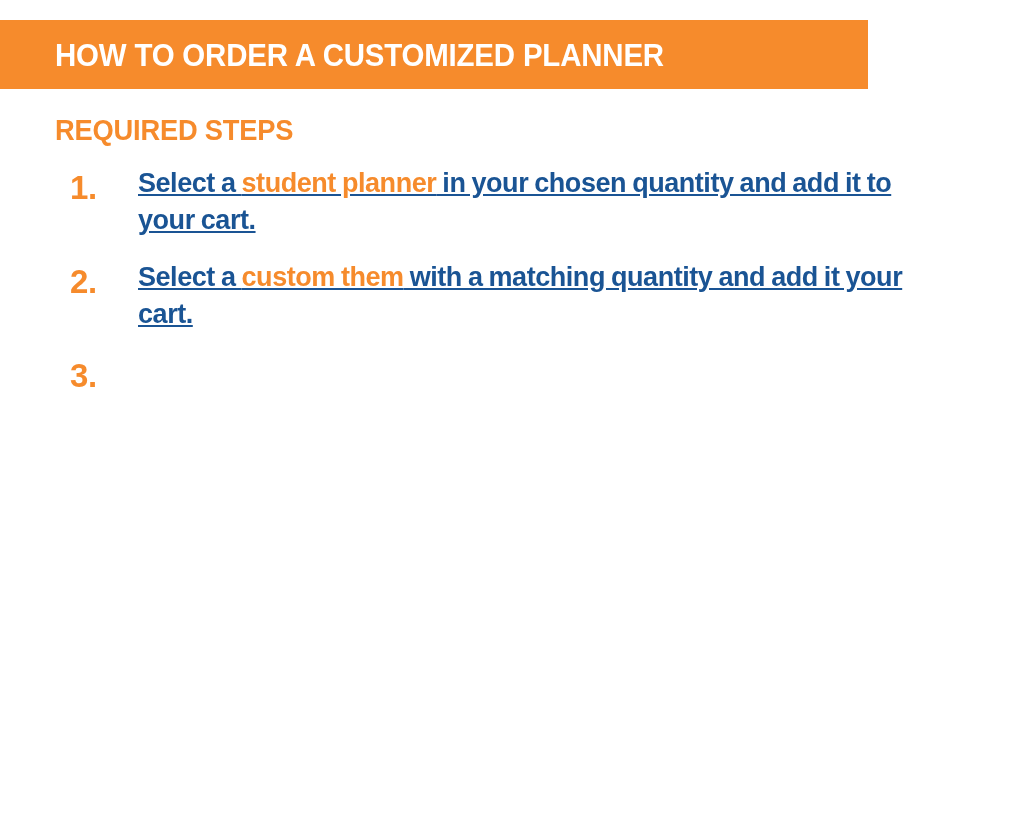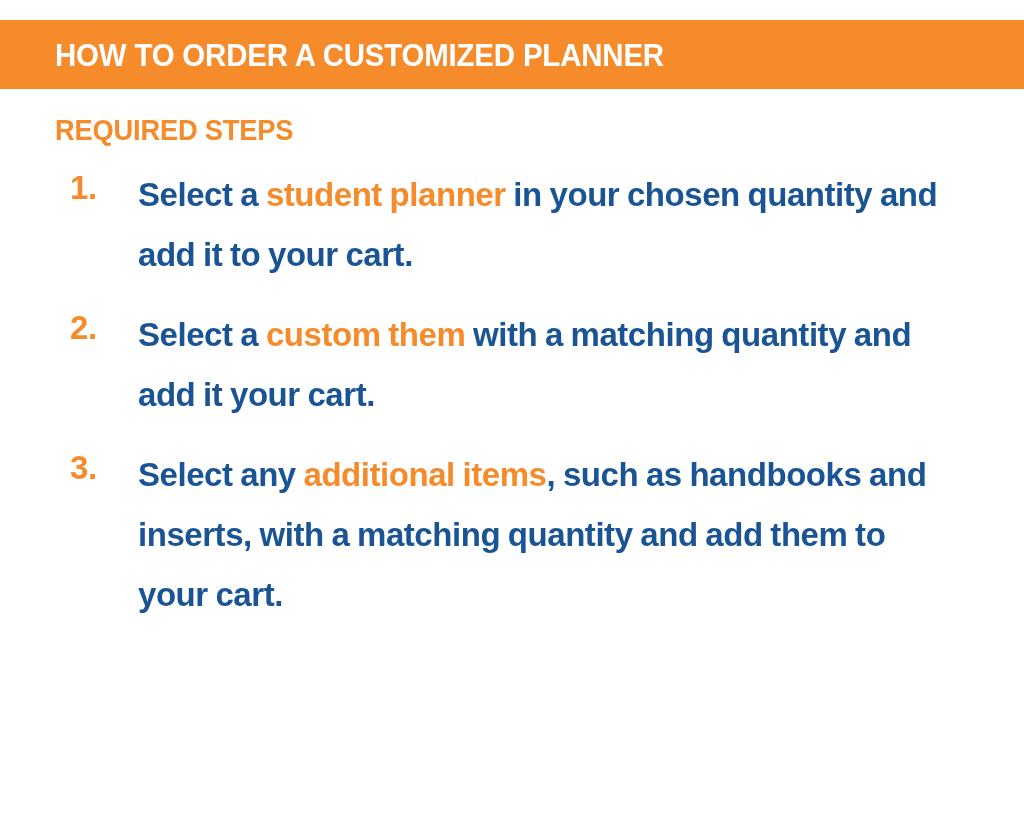--- a/index.html
+++ b/index.html
@@ -20,21 +20,21 @@
     width: 1024px;
     height: 828px;
     background: #ffffff;
   }
 
   
   .header-bar {
     position: absolute;
     left: 0;
     top: 20px;
-    width: 1024px;
+    width: 868px;
     height: 69px;
     background: #f68b2c;
     display: flex;
     align-items: center;
   }
   .header-title {
     margin-left: 55px;
     color: #ffffff;
     font-size: 32px;
     font-weight: bold;
@@ -88,26 +88,27 @@
     color: #f68b2c;
     font-size: 33px;
     font-weight: bold;
     line-height: 45px;
     letter-spacing: -0.3px;
   }
 
   .step-text {
     flex: 1 1 auto;
     color: #1a5494;
-    font-size: 33px;
+    font-size: 27px;
     font-weight: bold;
-    line-height: 60px;
+    line-height: 37px;
     letter-spacing: -0.45px;
     word-spacing: -1px;
     max-width: 800px;
+    text-decoration: underline;
   }
 
   .hl {
     color: #f68b2c;
   }
 </style>
 </head>
 <body>
 
 <div class="page">
@@ -127,18 +128,17 @@
         <span class="step-text"><span>Select a </span><span class="hl">student planner</span><span> in your chosen quantity and add it to your cart.</span></span>
       </li>
 
       <li class="step-item">
         <span class="step-number">2.</span>
         <span class="step-text"><span>Select a </span><span class="hl">custom them</span><span> with a matching quantity and add it your cart.</span></span>
       </li>
 
       <li class="step-item">
         <span class="step-number">3.</span>
-        <span class="step-text"><span>Select any </span><span class="hl">additional items</span><span>, such as handbooks and inserts, with a matching quantity and add them to your cart.</span></span>
       </li>
 
     </ol>
   </div>
 </div>
 
 </body></html>

